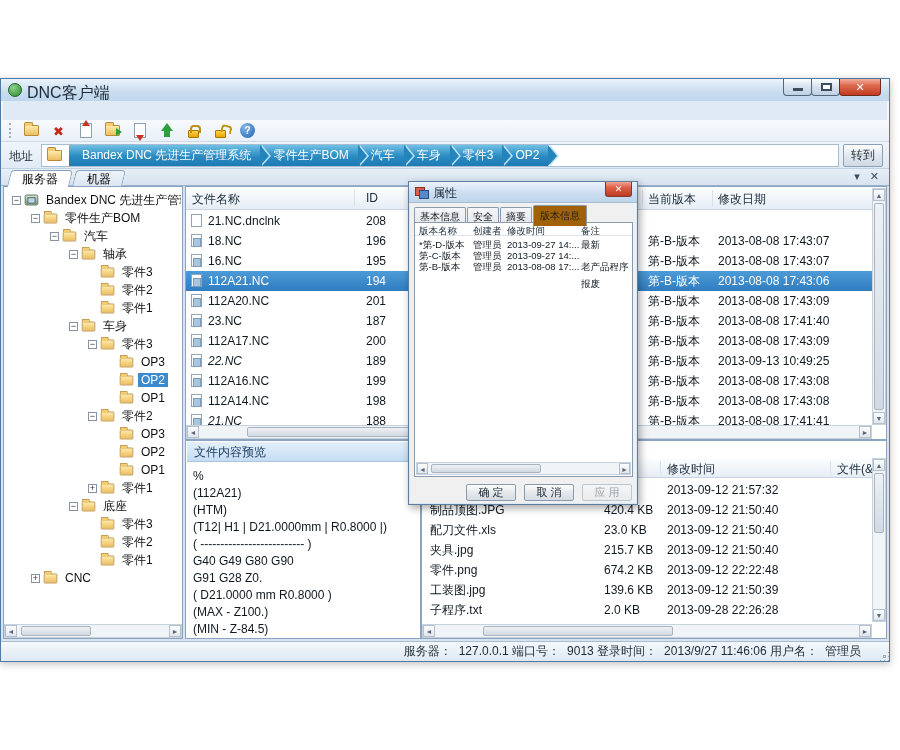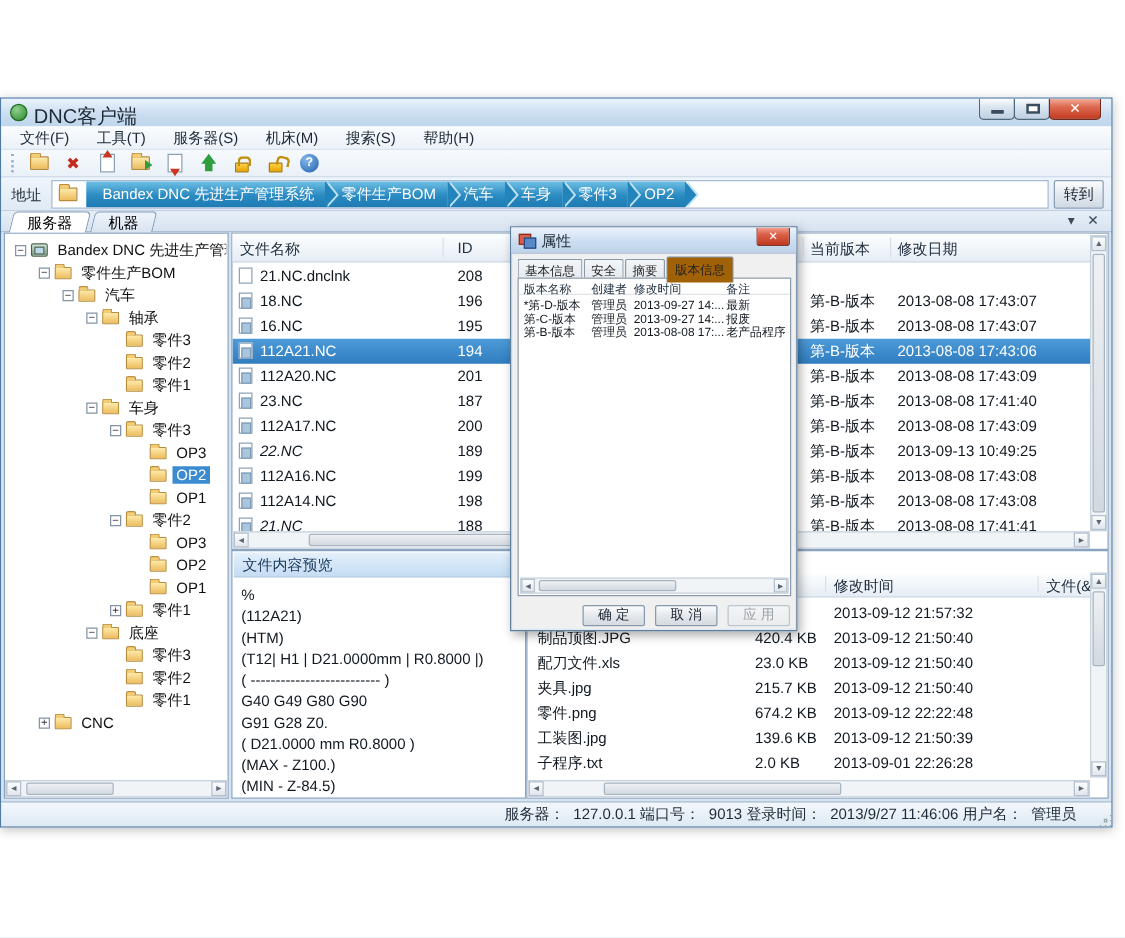--- a/index.html
+++ b/index.html
@@ -161,28 +161,20 @@
         </div>
       <div class="wbtn">
           <span class="g-max"></span>
         </div>
       <div class="wbtn close">
           <span class="g-x">✕</span>
         </div>
     </div>
   </div>
 
-  <div class="menubar" id="menubar">
-      <div class="menu-item">文件(F)</div>
-      <div class="menu-item">工具(T)</div>
-      <div class="menu-item">服务器(S)</div>
-      <div class="menu-item">机床(M)</div>
-      <div class="menu-item">搜索(S)</div>
-      <div class="menu-item">帮助(H)</div>
-    </div>
 
   <div class="toolbar" id="toolbar">
     <span class="grip"></span>
   <div class="tbtn">
         <span class="ico-folder"></span>
       </div>
       <div class="tbtn">
         <span class="ico-x"></span>
       </div>
       <div class="tbtn">
@@ -508,21 +500,21 @@
             <span class="cell" style="left: 245px;">2013-09-12 22:22:48</span>
           </div>
           <div class="fl-row" style="top: 102px;">
             <span class="cell" style="left: 8px;">工装图.jpg</span>
             <span class="cell" style="left: 182px;">139.6 KB</span>
             <span class="cell" style="left: 245px;">2013-09-12 21:50:39</span>
           </div>
           <div class="fl-row" style="top: 122px;">
             <span class="cell" style="left: 8px;">子程序.txt</span>
             <span class="cell" style="left: 182px;">2.0 KB</span>
-            <span class="cell" style="left: 245px;">2013-09-01 22:26:28</span>
+            <span class="cell" style="left: 245px;">2013-09-28 22:26:28</span>
           </div>
         </div>
       <div class="sb" style="top:17px;right:0;bottom:16px;width:14px">
         <span class="arr" style="top:0;left:0">▲</span>
         <span class="arr" style="bottom:0;left:0">▼</span>
         <span class="thumb" style="top:14px;height:60px;left:1px;width:10px"></span>
       </div>
       <div class="sb" style="left:0;right:14px;bottom:0;height:14px">
         <span class="arr" style="left:0;top:0">◄</span>
         <span class="arr" style="right:0;top:0">►</span>
@@ -560,21 +552,21 @@
         <div class="vrow" style="top: 16px;">
           <span class="vc" style="left: 4px;">*第-D-版本</span>
           <span class="vc" style="left: 58px;">管理员</span>
           <span class="vc" style="left: 92px;">2013-09-27 14:...</span>
           <span class="vc" style="left: 166px;">最新</span>
         </div>
         <div class="vrow" style="top: 27px;">
           <span class="vc" style="left: 4px;">第-C-版本</span>
           <span class="vc" style="left: 58px;">管理员</span>
           <span class="vc" style="left: 92px;">2013-09-27 14:...</span>
-          <span class="vc" style="left: 166px;">报废</span>
+          <span class="vc" style="left: 166px; margin-top: 28px;">报废</span>
         </div>
         <div class="vrow" style="top: 38px;">
           <span class="vc" style="left: 4px;">第-B-版本</span>
           <span class="vc" style="left: 58px;">管理员</span>
           <span class="vc" style="left: 92px;">2013-08-08 17:...</span>
           <span class="vc" style="left: 166px;">老产品程序</span>
         </div>
       </div>
     <div class="sb" style="left:1px;right:1px;bottom:1px;height:13px">
       <span class="arr" style="left:0;top:0;width:11px;height:11px;line-height:11px">◄</span>

